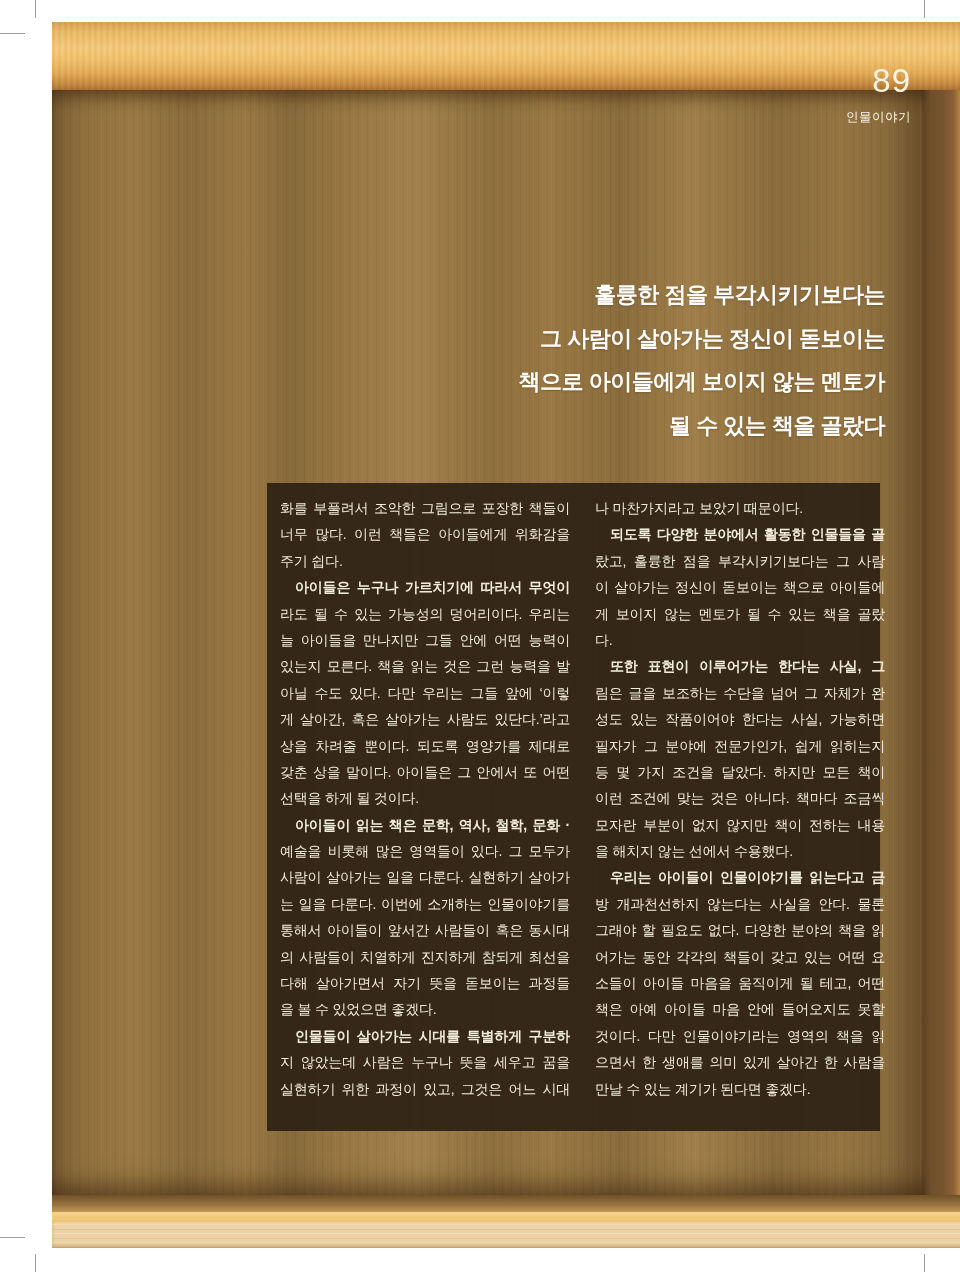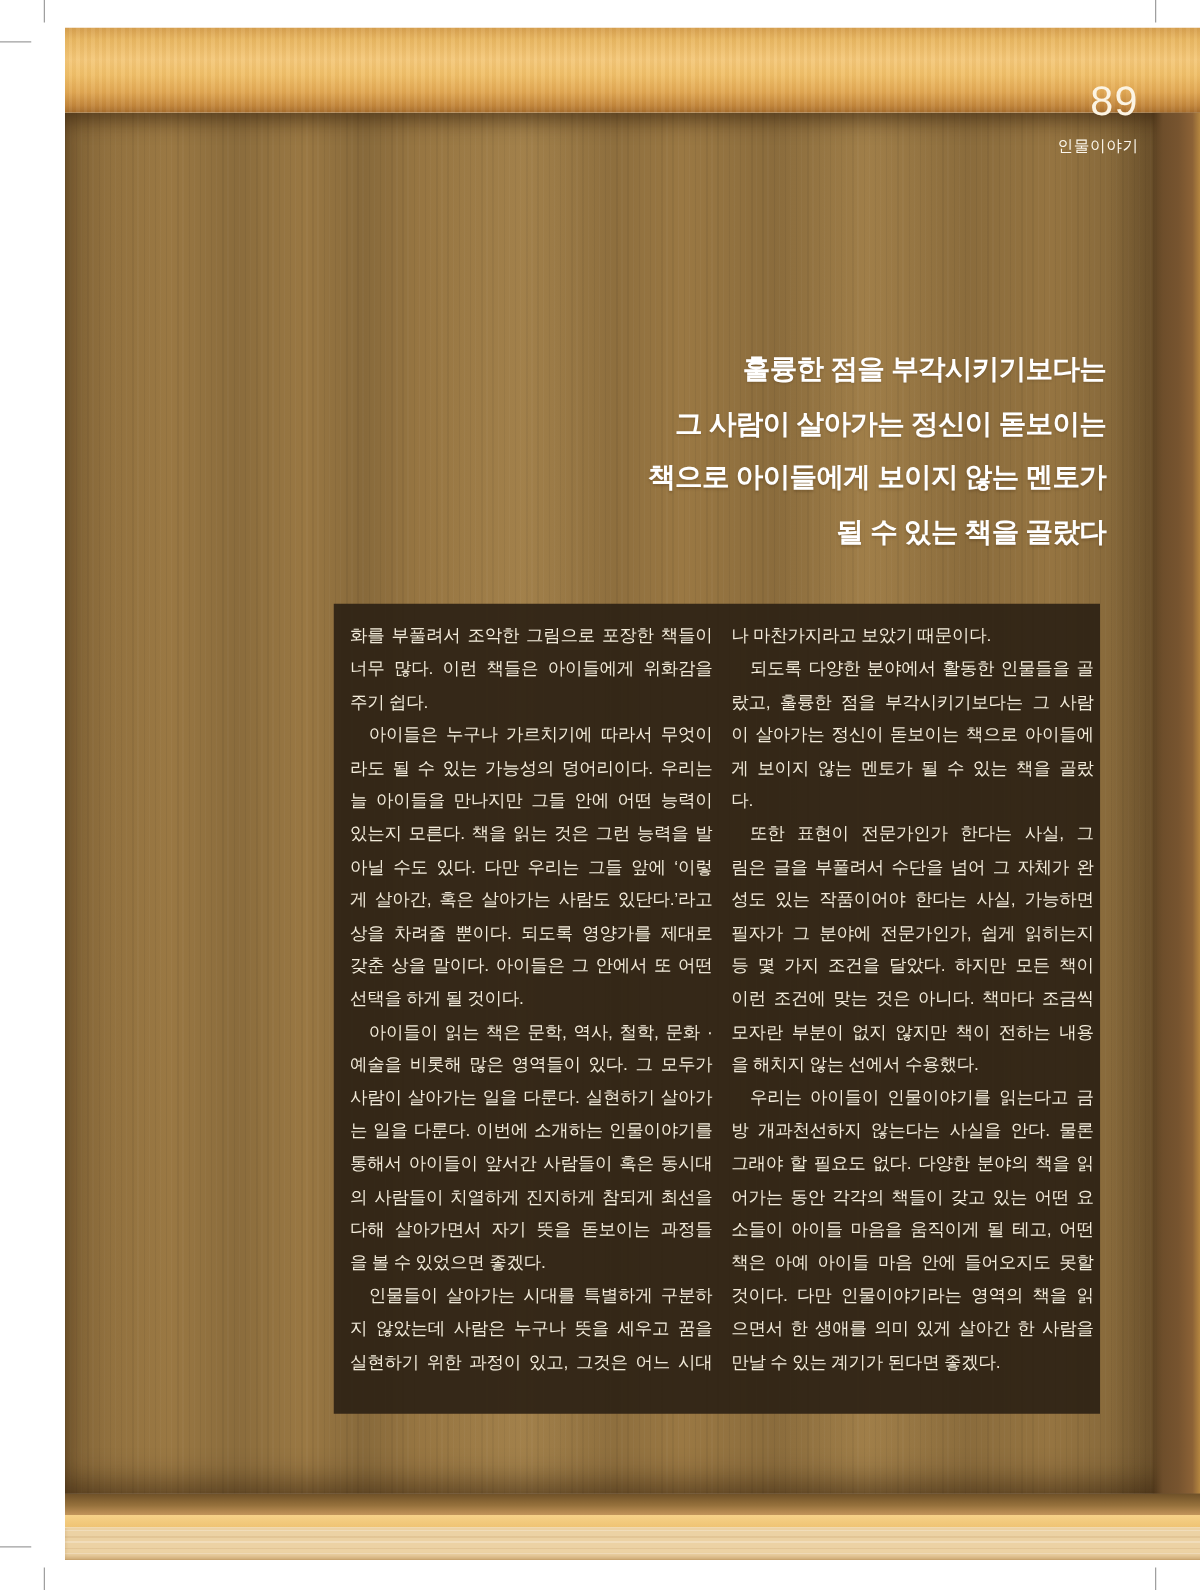--- a/index.html
+++ b/index.html
@@ -75,30 +75,30 @@
     position:absolute;top:251px;right:83px;z-index:6;text-align:right;
     color:#ffffff;font-weight:700;font-size:22px;line-height:43.5px;
     letter-spacing:-0.5px;white-space:nowrap;
     text-shadow:0 1px 2px rgba(60,35,10,0.25);
   }
   
   .article-panel{
     position:absolute;left:215px;top:461px;width:613px;height:648px;z-index:5;
     background:rgba(47,35,21,0.94);
     box-sizing:border-box;padding:12px 8px 0 13px;
-    display:flex;gap:15px;
+    display:flex;gap:25px;
   }
   .article-col{width:290px;flex:0 0 290px;overflow:hidden;}
   .body-line{
     color:#f2ebda;font-size:14px;line-height:26.4px;height:26.4px;
     letter-spacing:-0.2px;white-space:nowrap;overflow:hidden;
     text-align:justify;text-align-last:justify;
   }
   .body-line.end{text-align:right;text-align-last:left;}
-  .body-line.indent{padding-left:15px;}
+  .body-line.indent{padding-left:15px;font-weight:bold;}
 </style>
 </head>
 <body>
 
 <div class="cropmark" style="left:35px;top:0;width:1px;height:18px;"></div>
 <div class="cropmark" style="left:0;top:33px;width:25px;height:1px;"></div>
 <div class="cropmark" style="left:924px;top:0;width:1px;height:18px;"></div>
 <div class="cropmark" style="left:935px;top:33px;width:25px;height:1px;"></div>
 <div class="cropmark" style="left:35px;top:1254px;width:1px;height:18px;"></div>
 <div class="cropmark" style="left:0;top:1237px;width:25px;height:1px;"></div>
@@ -158,22 +158,22 @@
         <div class="body-line">실현하기 위한 과정이 있고, 그것은 어느 시대</div>
       </div>
     <div class="article-col">
 
     <div class="body-line end">나 마찬가지라고 보았기 때문이다.</div>
         <div class="body-line indent">되도록 다양한 분야에서 활동한 인물들을 골</div>
         <div class="body-line">랐고, 훌륭한 점을 부각시키기보다는 그 사람</div>
         <div class="body-line">이 살아가는 정신이 돋보이는 책으로 아이들에</div>
         <div class="body-line">게 보이지 않는 멘토가 될 수 있는 책을 골랐</div>
         <div class="body-line end">다.</div>
-        <div class="body-line indent">또한 표현이 전문가인가 한다는 사실, 그</div>
-        <div class="body-line">림은 글을 부풀려서 수단을 넘어 그 자체가 완</div>
+        <div class="body-line indent">또한 표현이 이루어가는 한다는 사실, 그</div>
+        <div class="body-line">림은 글을 보조하는 수단을 넘어 그 자체가 완</div>
         <div class="body-line">성도 있는 작품이어야 한다는 사실, 가능하면</div>
         <div class="body-line">필자가 그 분야에 전문가인가, 쉽게 읽히는지</div>
         <div class="body-line">등 몇 가지 조건을 달았다. 하지만 모든 책이</div>
         <div class="body-line">이런 조건에 맞는 것은 아니다. 책마다 조금씩</div>
         <div class="body-line">모자란 부분이 없지 않지만 책이 전하는 내용</div>
         <div class="body-line end">을 해치지 않는 선에서 수용했다.</div>
         <div class="body-line indent">우리는 아이들이 인물이야기를 읽는다고 금</div>
         <div class="body-line">방 개과천선하지 않는다는 사실을 안다. 물론</div>
         <div class="body-line">그래야 할 필요도 없다. 다양한 분야의 책을 읽</div>
         <div class="body-line">어가는 동안 각각의 책들이 갖고 있는 어떤 요</div>

